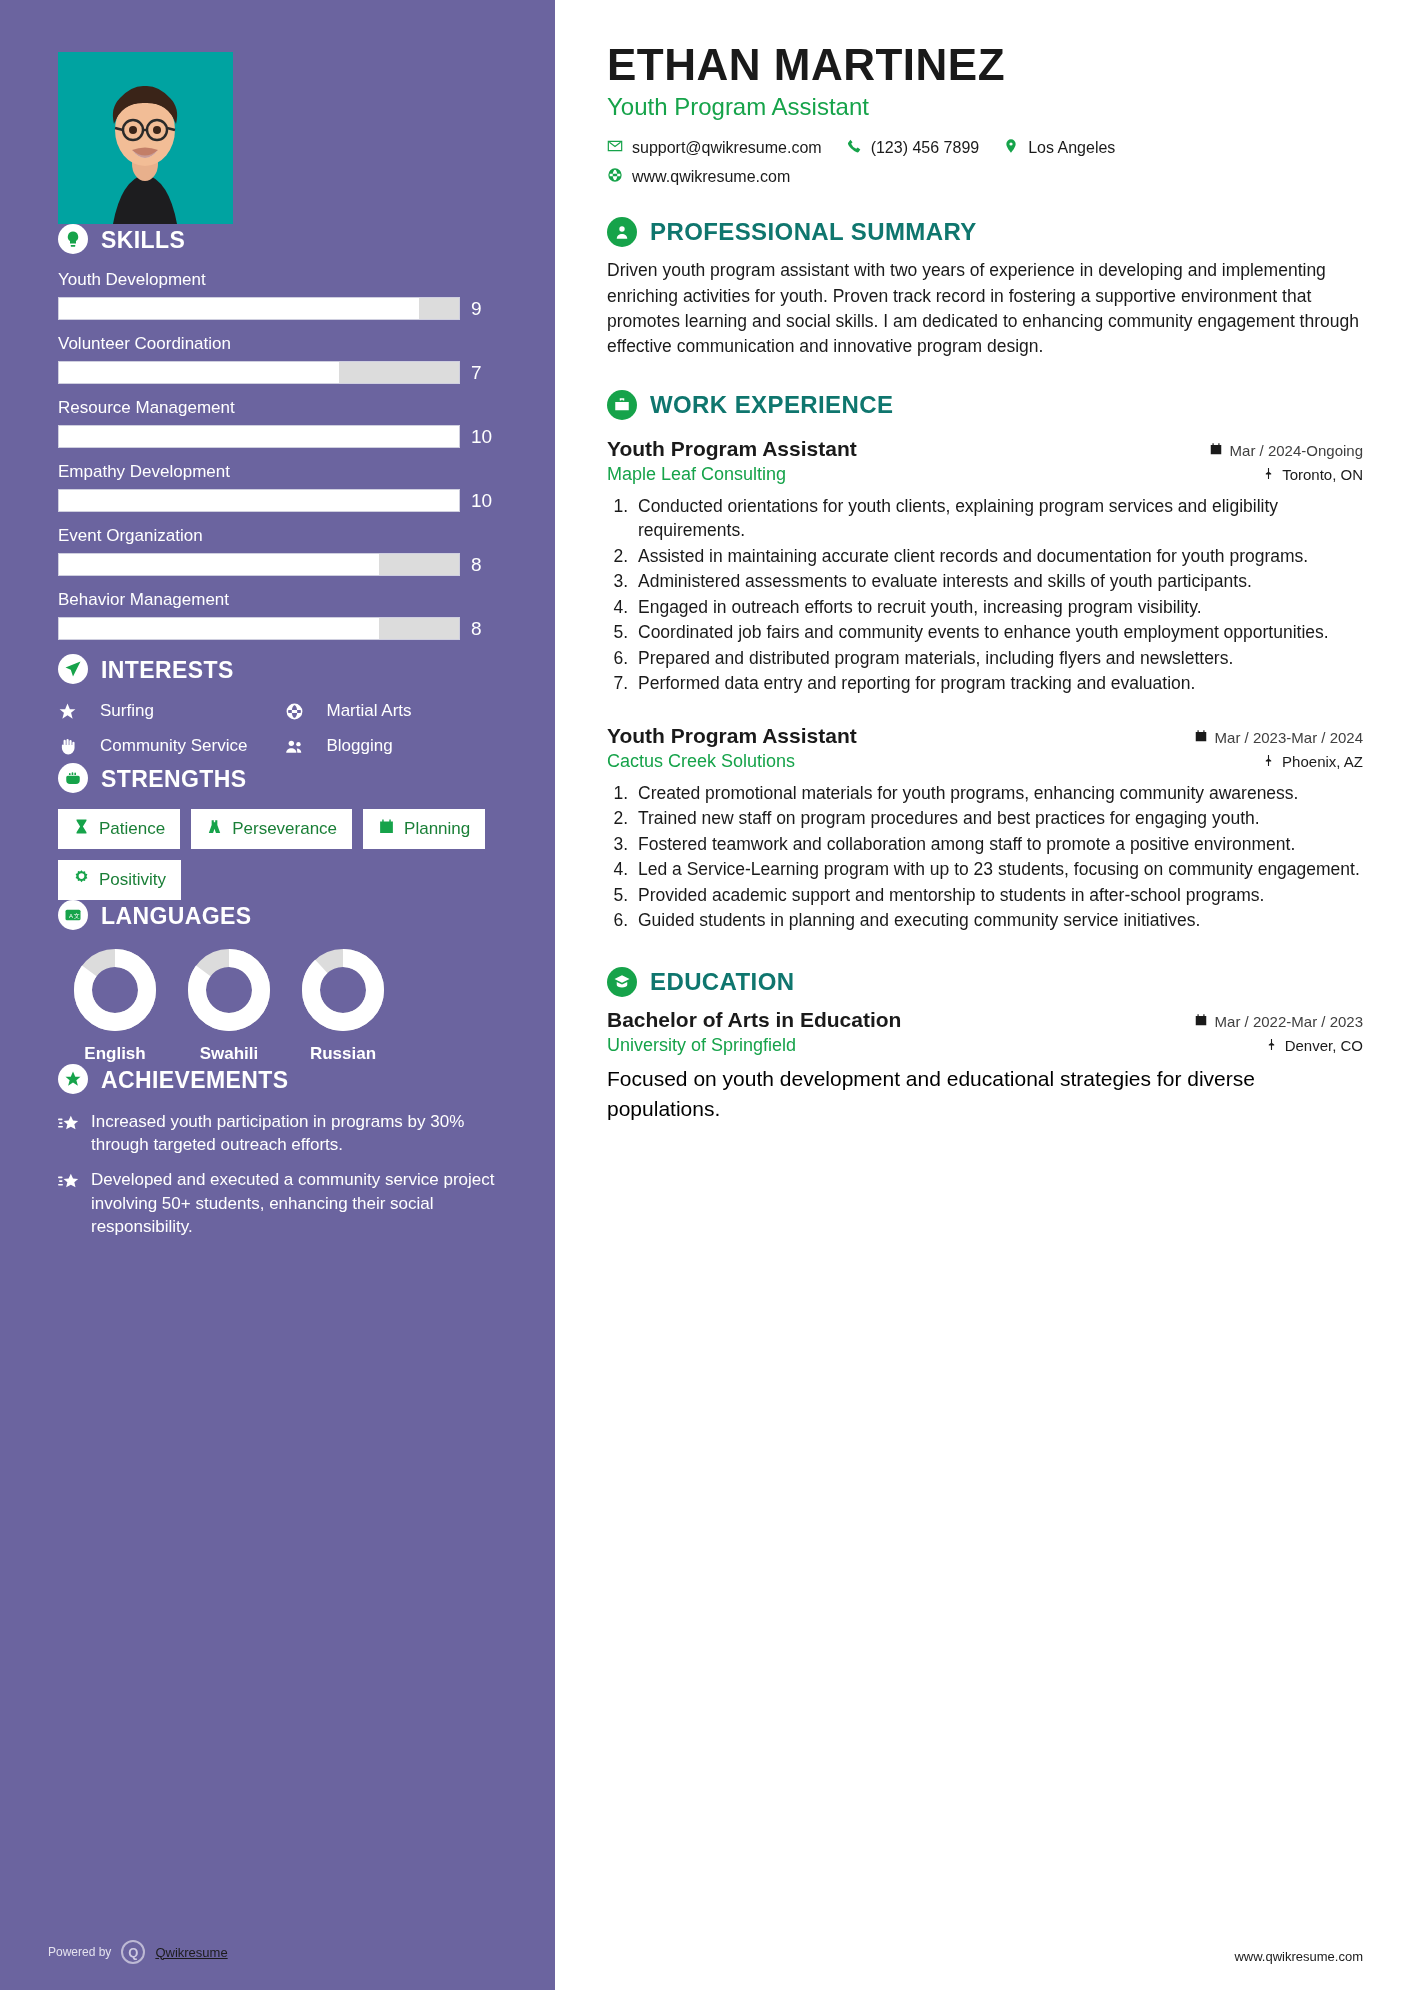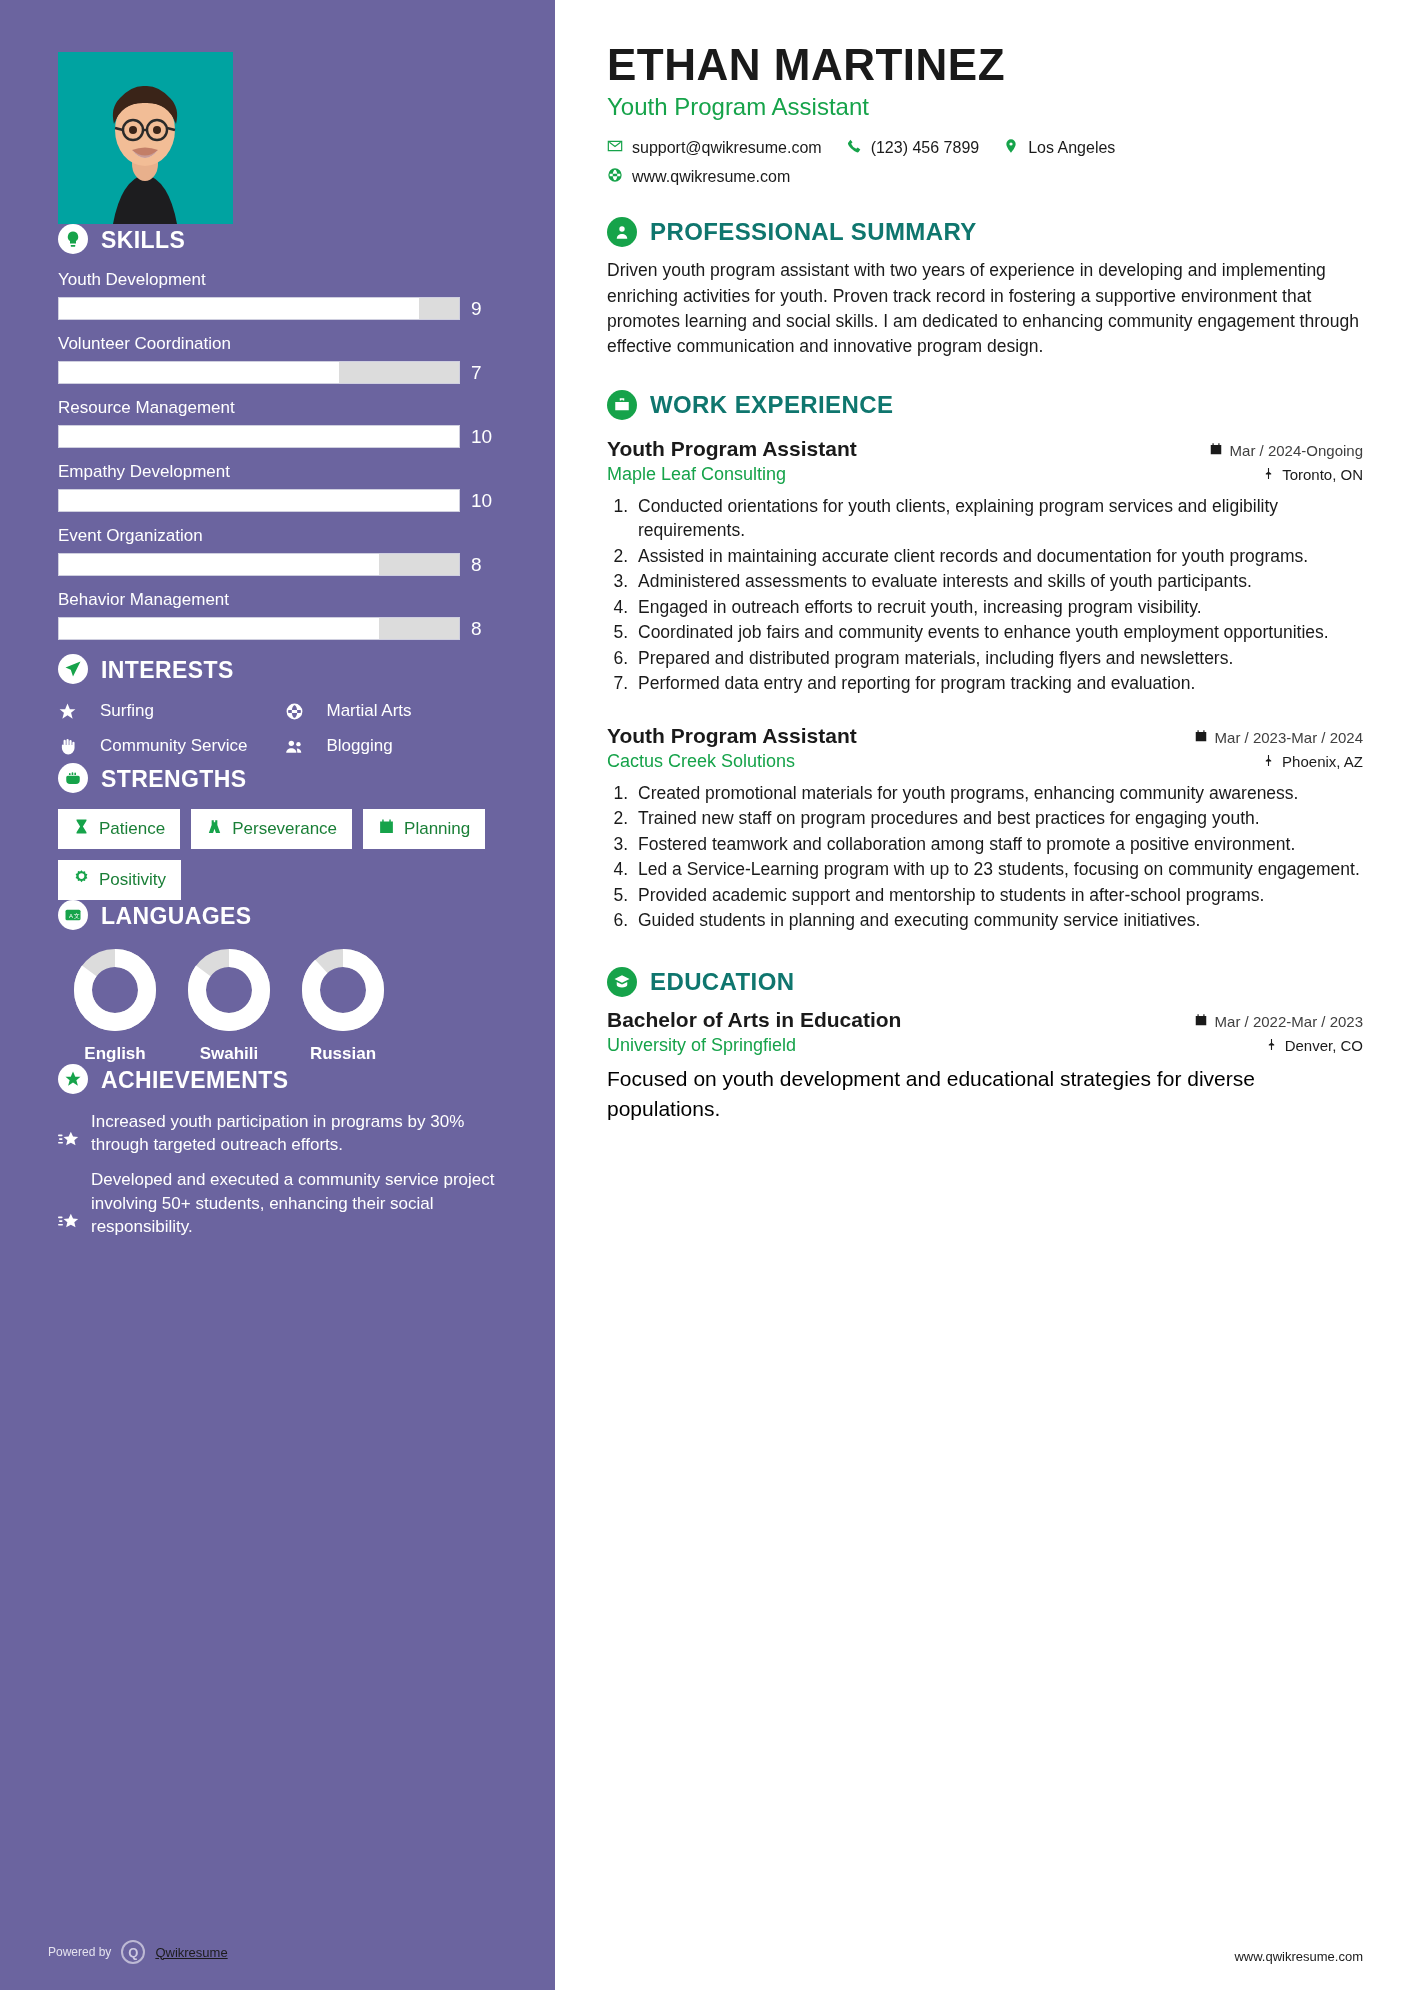--- a/index.html
+++ b/index.html
@@ -68,21 +68,21 @@
   }
   .str-chip svg { width: 17px; height: 17px; fill: #16A34A; }
 
   
   .lang-row { display: flex; gap: 0; margin-top: 12px; font-weight: bold; }
   .lang { width: 114px; text-align: center; }
   .lang svg { display:block; margin: 0 auto; }
   .lang-label { font-size: 17px; color: #fff; margin-top: 10px; }
 
   
-  .ach { display: flex; gap: 11px; margin-top: 12px; align-items: flex-end; }
+  .ach { display: flex; gap: 11px; margin-top: 12px; }
   .ach svg { width: 22px; height: 22px; fill: #fff; flex: 0 0 auto; margin-top: 4px; }
   .ach-txt { font-size: 17px; line-height: 1.37; color: #fff; }
 
   .sb-footer {
     position: absolute; bottom: 26px; left: 48px;
     display: flex; align-items: center; gap: 10px;
   }
   .pw-txt { font-size: 12px; color: #E4E2EE; }
   .q-logo {
     width: 24px; height: 24px; border-radius: 50%;

